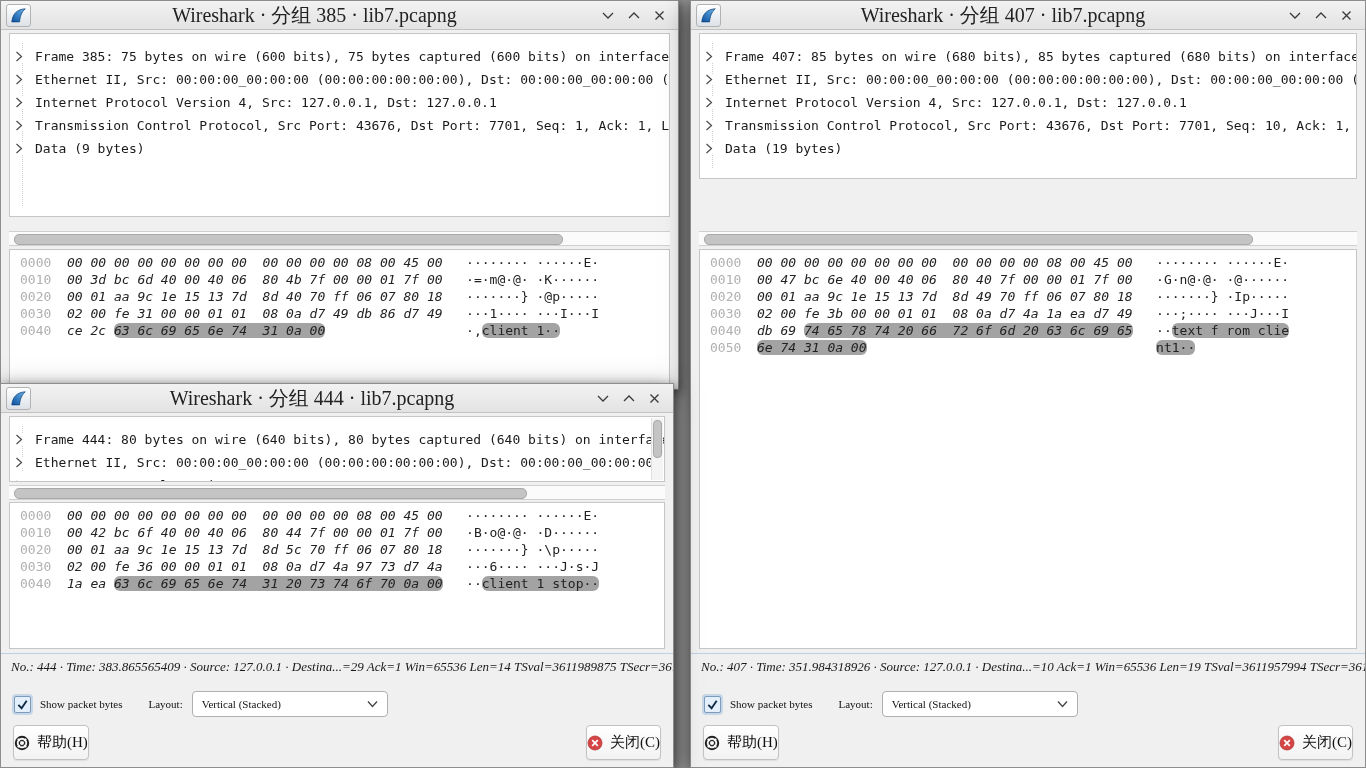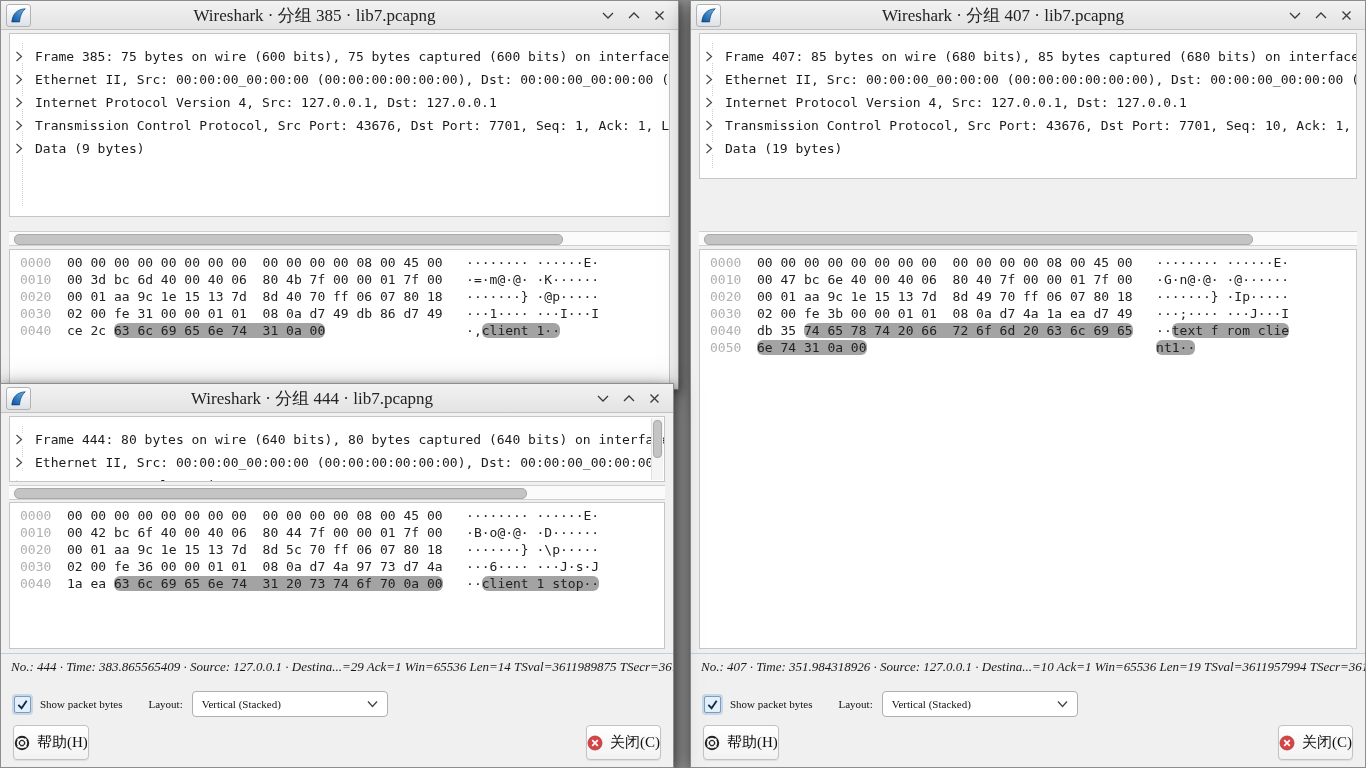--- a/index.html
+++ b/index.html
@@ -5,38 +5,38 @@
   html,body{margin:0;padding:0;}
   body{width:1366px;height:768px;position:relative;overflow:hidden;
        background:#9b9b9b;font-family:"Liberation Serif",serif;}
   .win{position:absolute;background:#f0f0f0;border:1px solid #8d8d8d;
        box-shadow:0 5px 22px rgba(0,0,0,.5),2px 2px 8px rgba(0,0,0,.35);box-sizing:border-box;}
   
   .titlebar{height:28px;display:flex;align-items:center;position:relative;
             background:linear-gradient(#f2f2f2,#e3e3e3);border-bottom:1px solid #c2c2c2;}
   .win-icon{width:23px;height:21px;margin-left:5px;border:1px solid #b2b2b2;border-radius:3px;
             background:linear-gradient(#ffffff,#dde2e8);display:flex;align-items:center;justify-content:center;z-index:1;}
-  .title{position:absolute;left:40px;right:90px;text-align:center;font-size:17px;color:#222;
+  .title{position:absolute;left:40px;right:90px;text-align:center;font-size:20px;color:#222;
          white-space:nowrap;overflow:hidden;}
   .tb-btns{margin-left:auto;display:flex;gap:9px;margin-right:10px;z-index:1;}
   .tb-btn{width:17px;height:17px;display:flex;align-items:center;justify-content:center;cursor:default;}
   
   .pane{position:absolute;left:8px;right:8px;background:#fff;border:1px solid #c6c6c6;
         box-sizing:border-box;overflow:hidden;}
   .tree{padding-top:11px;}
   .tree::before{content:"";position:absolute;left:12px;top:9px;bottom:10px;border-left:1px dotted #cfcfcf;}
   .trow{height:23px;display:flex;align-items:center;white-space:pre;
         font:13px "DejaVu Sans Mono",monospace;color:#1a1a1a;}
   .chev{flex:none;width:14px;margin:0 6px 0 5px;display:flex;align-items:center;position:relative;background:#fff;}
   .trow-label{white-space:pre;}
   
   .hex{padding:4px 0 0 10px;font:13px "DejaVu Sans Mono",monospace;line-height:17px;color:#222;}
   .hrow{white-space:pre;}
   .off{color:#b0b0b0;display:inline-block;width:4ch;}
-  .hx{display:inline-block;width:48ch;margin-left:2ch;white-space:pre;}
+  .hx{display:inline-block;width:48ch;margin-left:2ch;white-space:pre;font-style:italic;}
   .as{display:inline-block;margin-left:3ch;white-space:pre;}
   .hl{background:#a3a3a3;border-radius:6px;}
   
   .hscroll{position:absolute;left:8px;right:8px;height:15px;background:#fbfbfb;
            border-top:1px solid #d0d0d0;border-bottom:1px solid #d0d0d0;box-sizing:border-box;}
   .hpill{position:absolute;top:2px;height:9px;border-radius:5px;background:#c4c4c4;border:1px solid #a9a9a9;}
   .vscroll{position:absolute;top:1px;bottom:1px;right:1px;width:11px;background:#f4f4f4;border-left:1px solid #e0e0e0;}
   .vpill{position:absolute;top:2px;left:1px;width:7px;height:36px;border-radius:4px;background:#c4c4c4;border:1px solid #a9a9a9;}
   
   .status{position:absolute;left:0;right:0;border-top:1px solid #bdd0e2;padding:5px 10px 0;
@@ -174,21 +174,21 @@
 
   <div class="hscroll" style="top:230px;">
       <div class="hpill" style="left:5px;width:547px;"></div>
     </div>
 
   <div class="pane hex" style="top:248px;height:400px;">
     <div class="hrow"><span class="off">0000</span><span class="hx"><span>00 00 00 00 00 00 00 00  00 00 00 00 08 00 45 00</span><span class="hl"></span></span><span class="as"><span>········ ······E·</span><span class="hl"></span></span></div>
     <div class="hrow"><span class="off">0010</span><span class="hx"><span>00 47 bc 6e 40 00 40 06  80 40 7f 00 00 01 7f 00</span><span class="hl"></span></span><span class="as"><span>·G·n@·@· ·@······</span><span class="hl"></span></span></div>
     <div class="hrow"><span class="off">0020</span><span class="hx"><span>00 01 aa 9c 1e 15 13 7d  8d 49 70 ff 06 07 80 18</span><span class="hl"></span></span><span class="as"><span>·······} ·Ip·····</span><span class="hl"></span></span></div>
     <div class="hrow"><span class="off">0030</span><span class="hx"><span>02 00 fe 3b 00 00 01 01  08 0a d7 4a 1a ea d7 49</span><span class="hl"></span></span><span class="as"><span>···;···· ···J···I</span><span class="hl"></span></span></div>
-    <div class="hrow"><span class="off">0040</span><span class="hx"><span>db 35 </span><span class="hl">74 65 78 74 20 66  72 6f 6d 20 63 6c 69 65</span></span><span class="as"><span>··</span><span class="hl">text f rom clie</span></span></div>
+    <div class="hrow"><span class="off">0040</span><span class="hx"><span>db 69 </span><span class="hl">74 65 78 74 20 66  72 6f 6d 20 63 6c 69 65</span></span><span class="as"><span>··</span><span class="hl">text f rom clie</span></span></div>
     <div class="hrow"><span class="off">0050</span><span class="hx"><span></span><span class="hl">6e 74 31 0a 00</span></span><span class="as"><span></span><span class="hl">nt1··</span></span></div>
   </div>
 
   <div class="status" style="top:652px;">No.: 407 · Time: 351.984318926 · Source: 127.0.0.1 · Destina...=10 Ack=1 Win=65536 Len=19 TSval=3611957994 TSecr=3611941766</div>
 
   <div class="controls" style="top:688px;">
     <span class="cbbox">
         <svg width="13" height="13" viewBox="0 0 14 14">
           <polyline points="2.5,7.5 6,11 11.5,3" fill="none" stroke="#0e2a45" stroke-width="2"></polyline>
         </svg>

